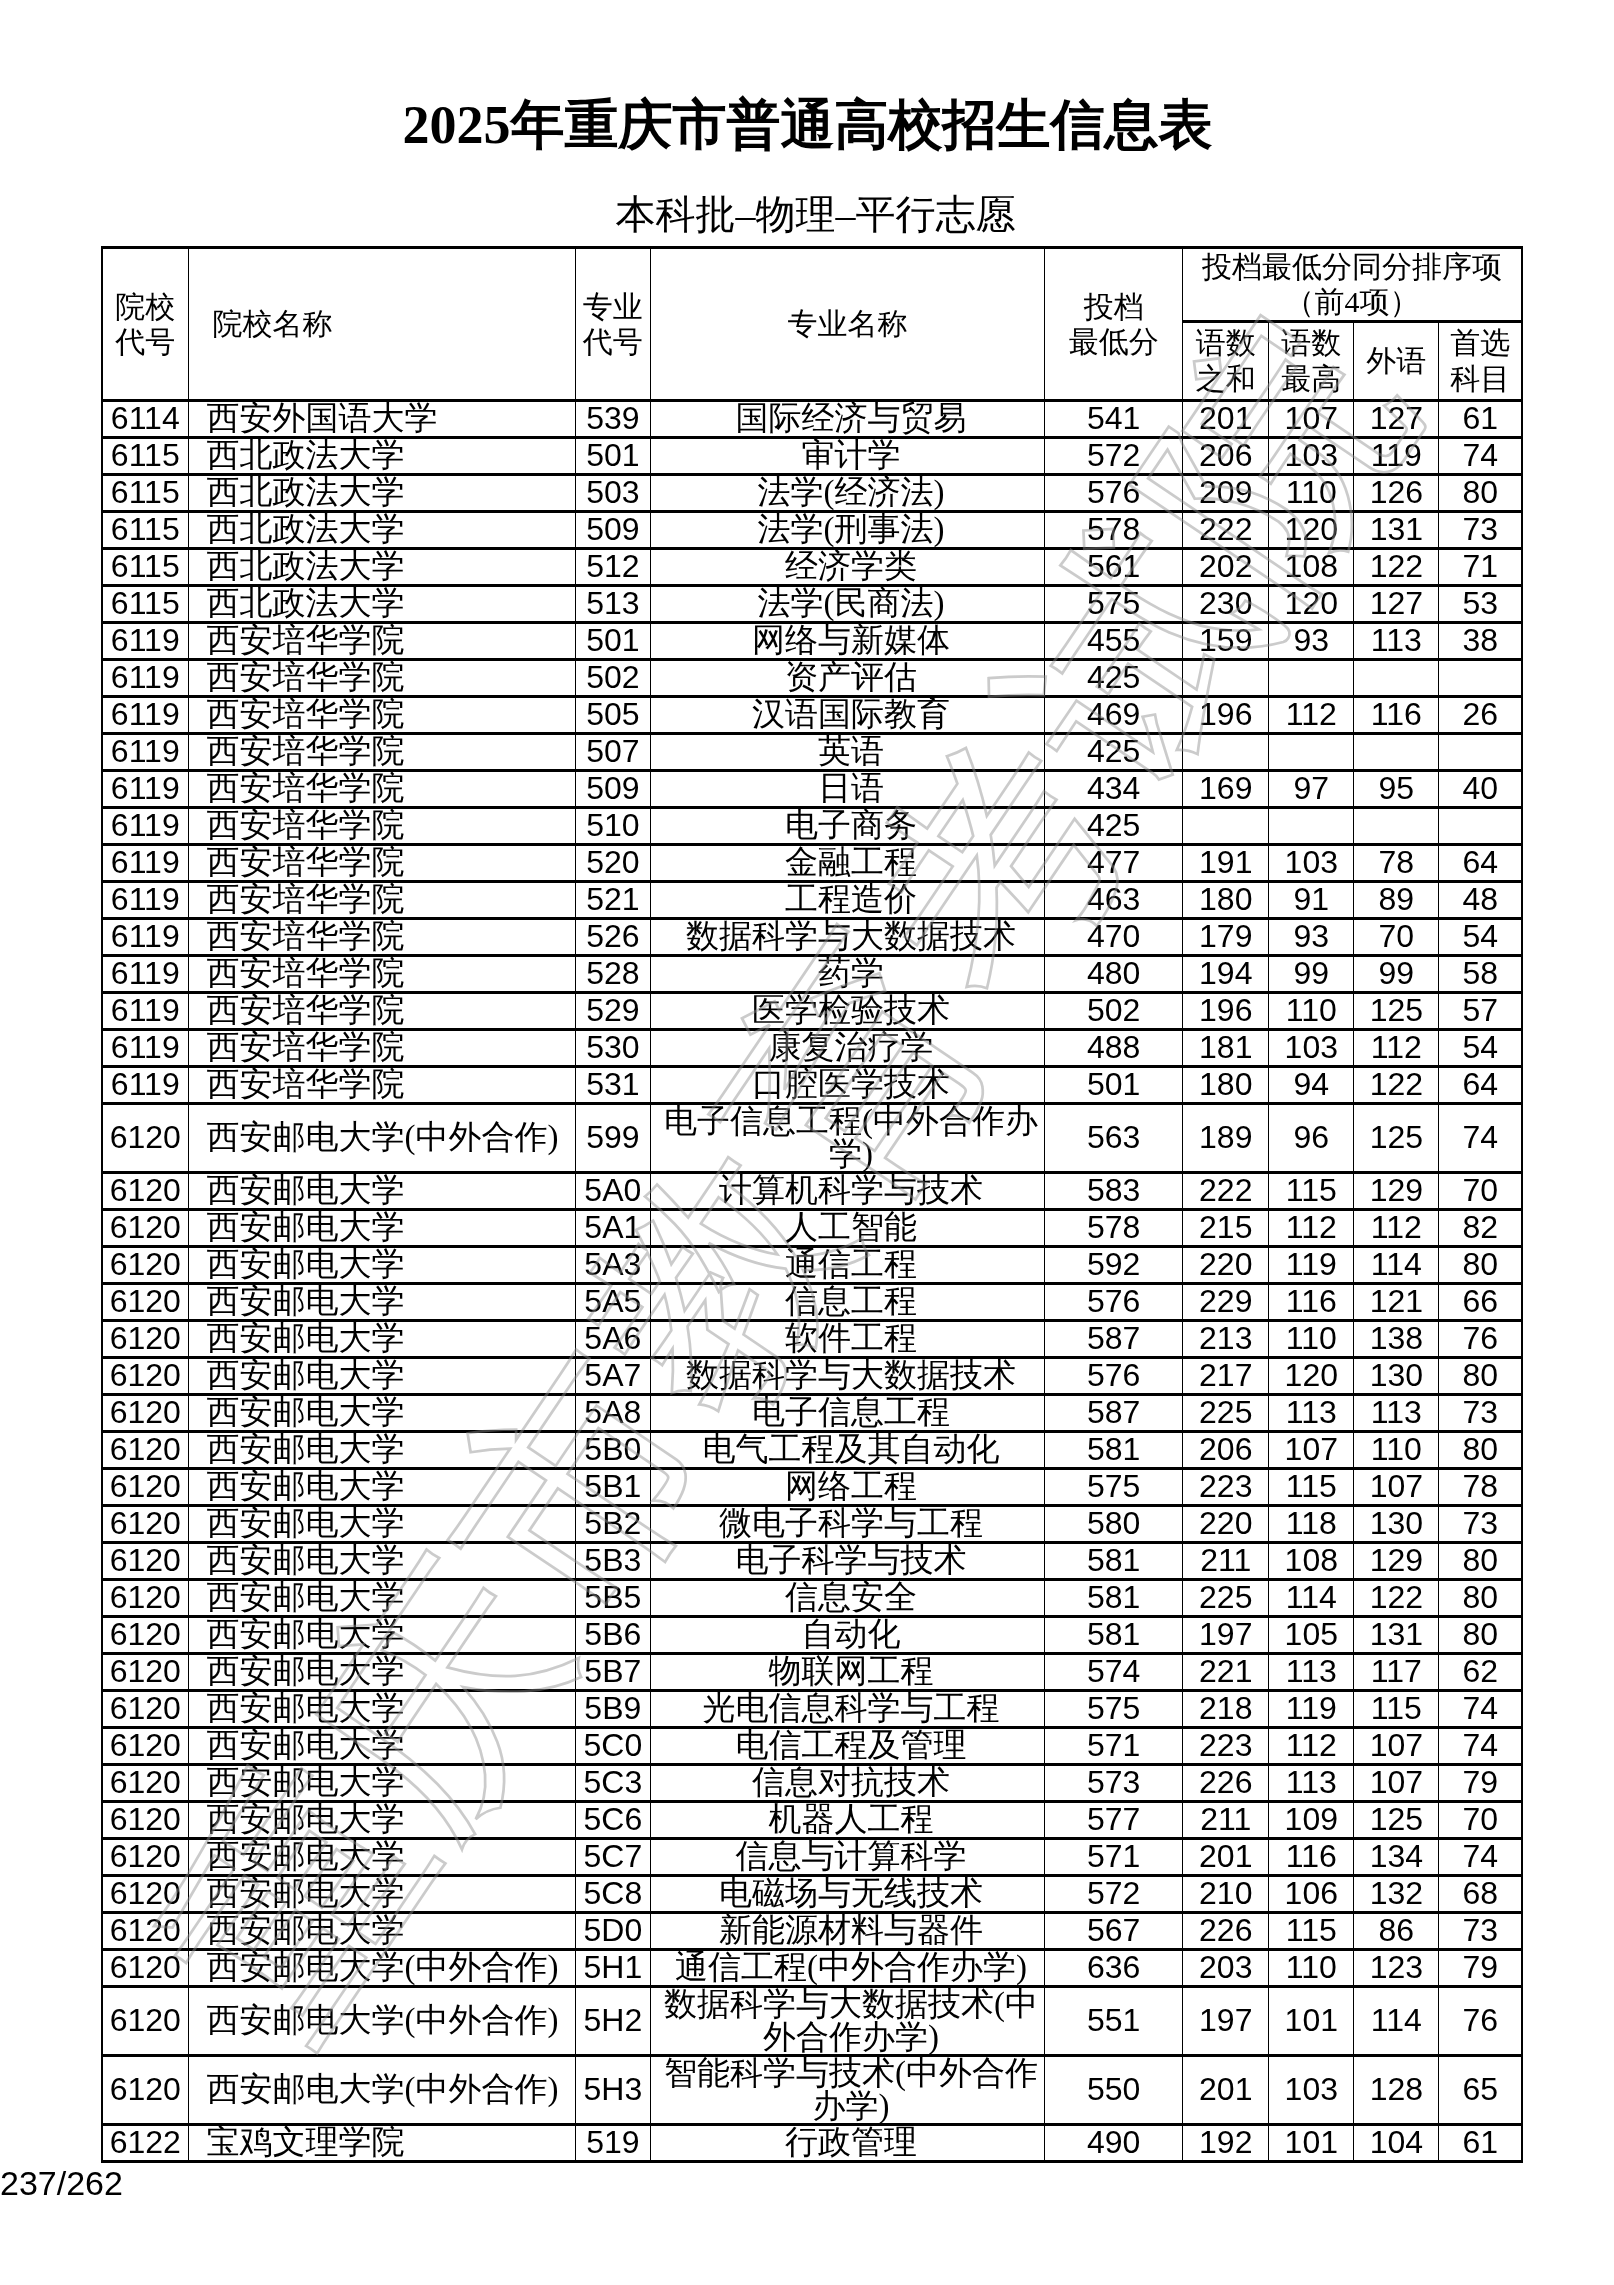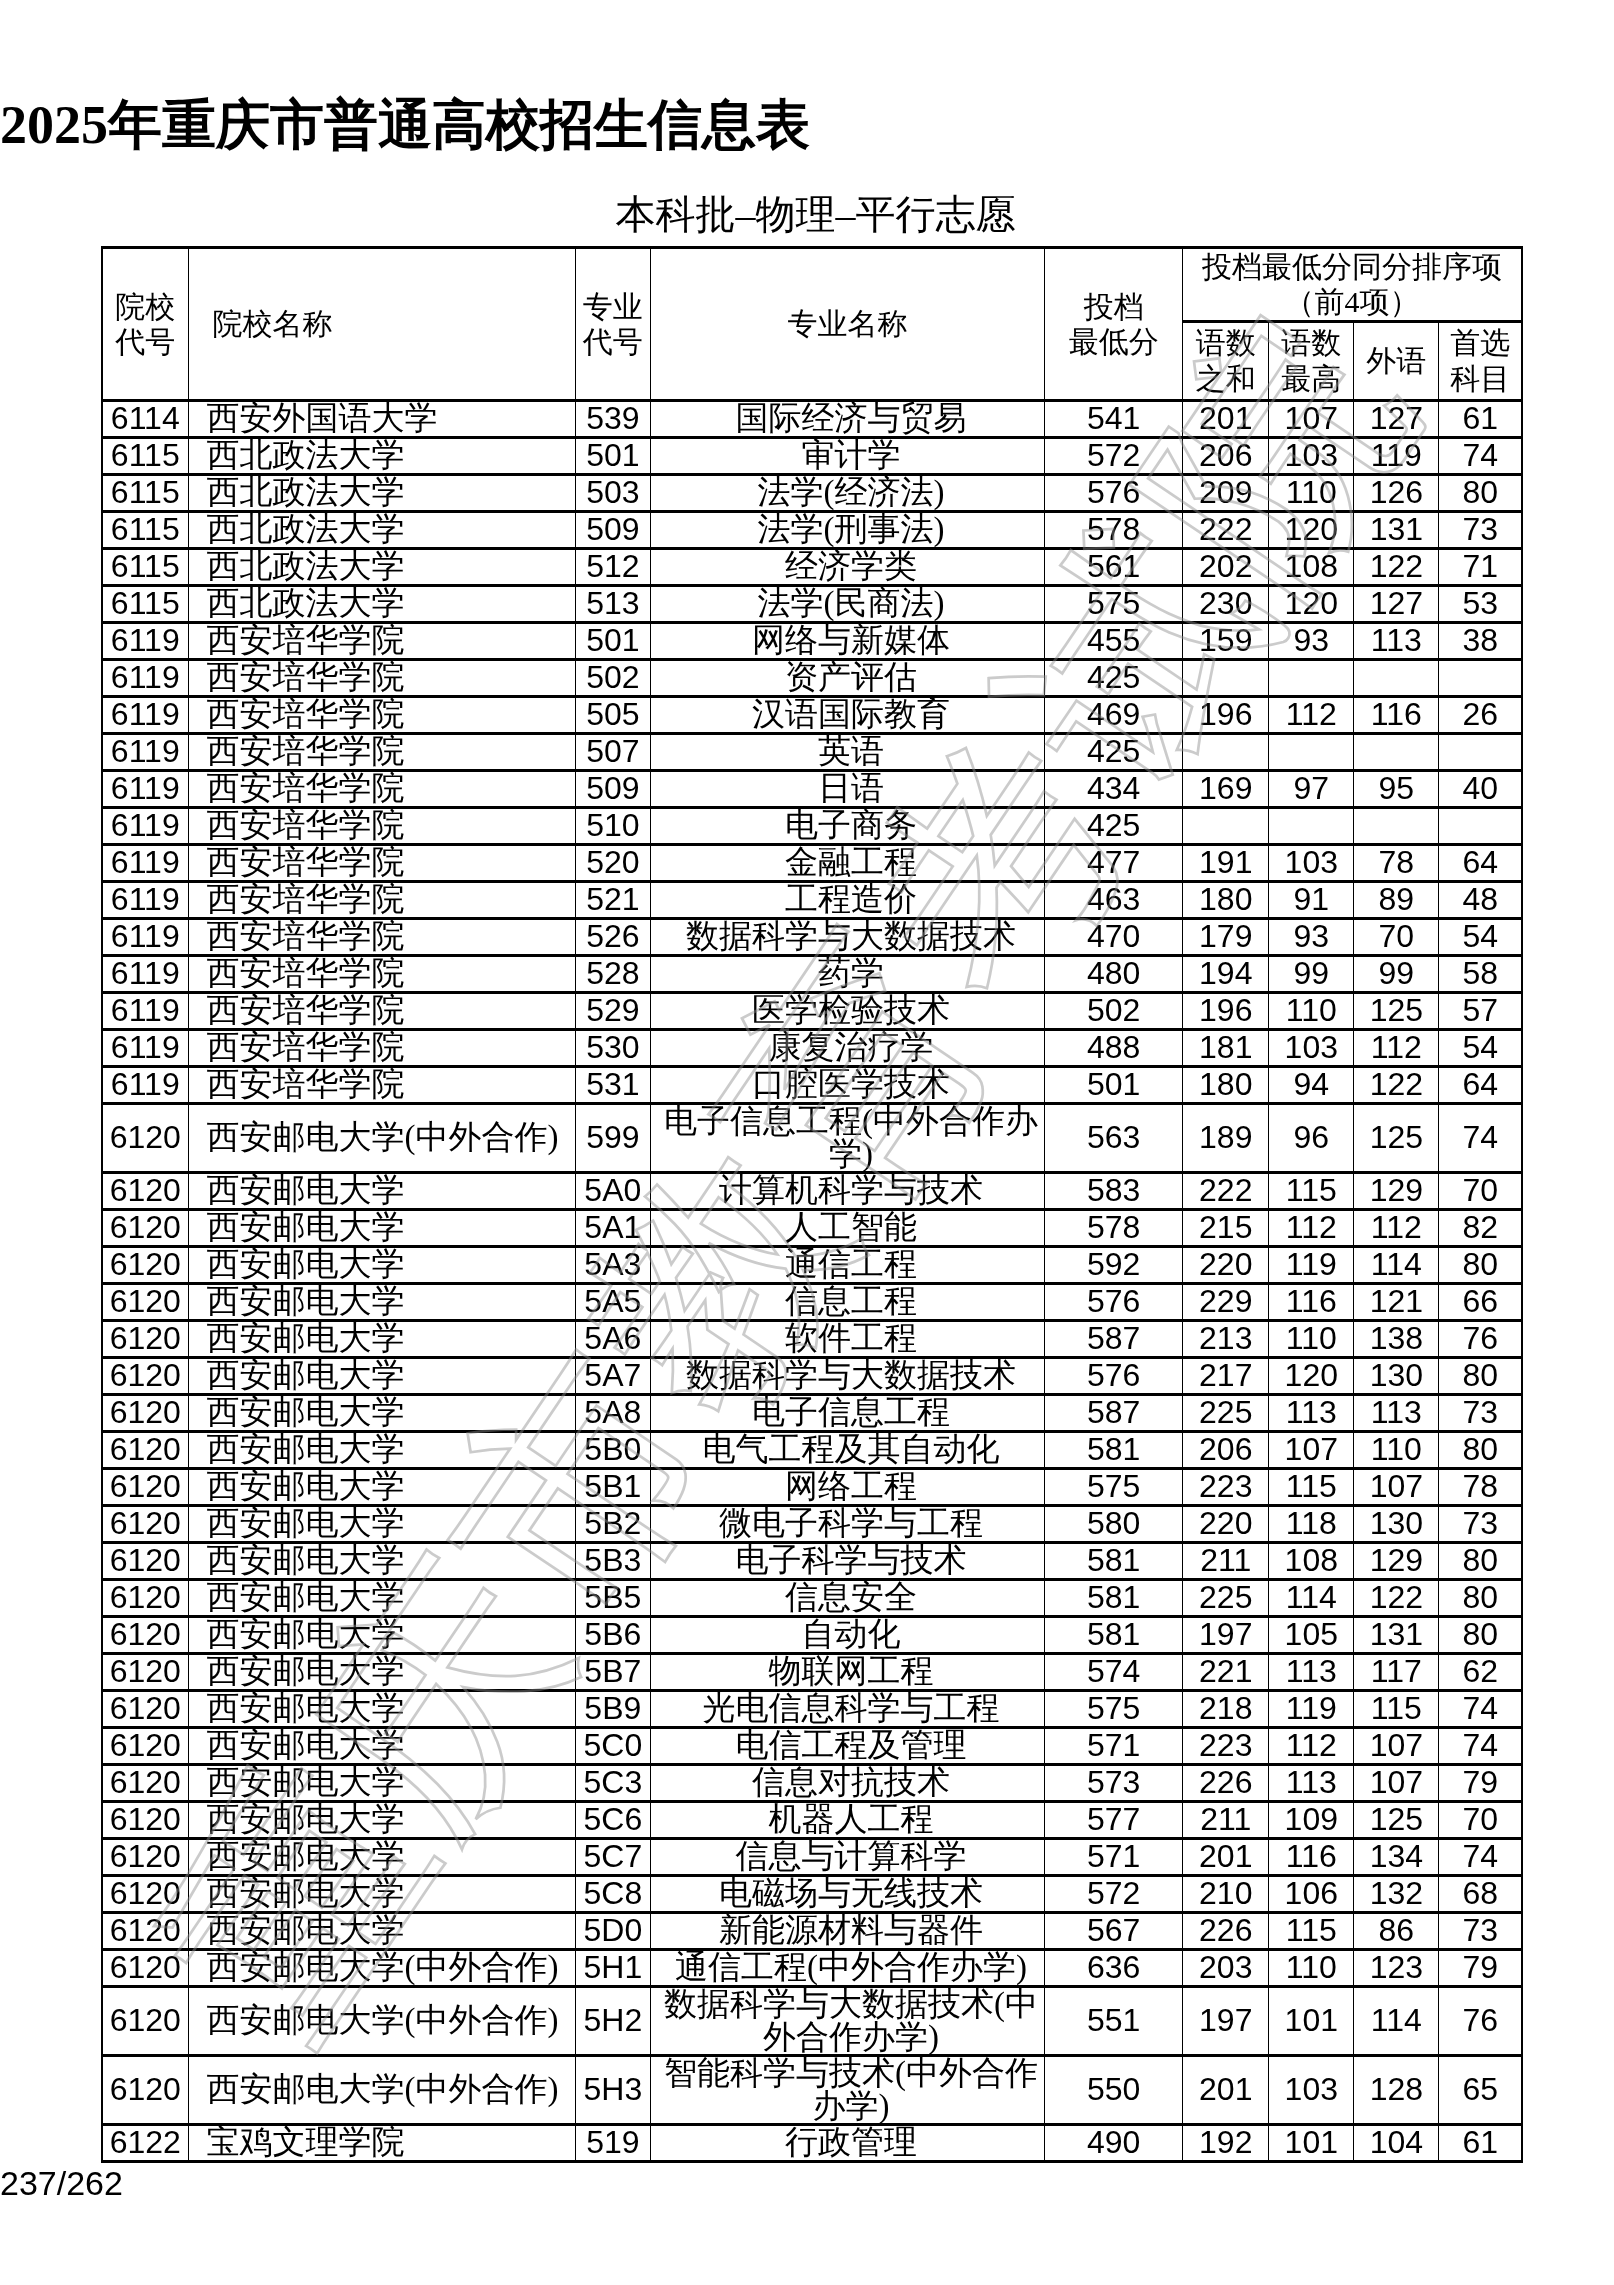--- a/index.html
+++ b/index.html
@@ -24,20 +24,21 @@
     color:rgba(150,150,150,0.30);
     -webkit-text-fill-color:transparent;
     -webkit-text-stroke:2.7px rgba(140,140,140,0.45);
     z-index:3;
     pointer-events:none;
   }
   .title {
     position:absolute;
     top:89px; left:0; width:100%;
     margin:0;
+    text-align:center;
     font-size:54px;
     font-weight:bold;
     font-family:"Liberation Serif","DejaVu Serif",serif;
     z-index:2;
   }
   .subtitle {
     position:absolute;
     top:179px; left:0; width:100%;
     margin:8px;
     text-align:center;

